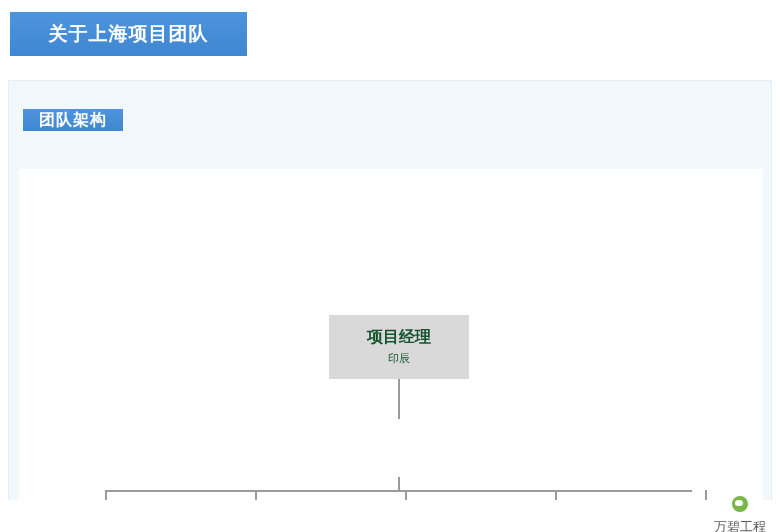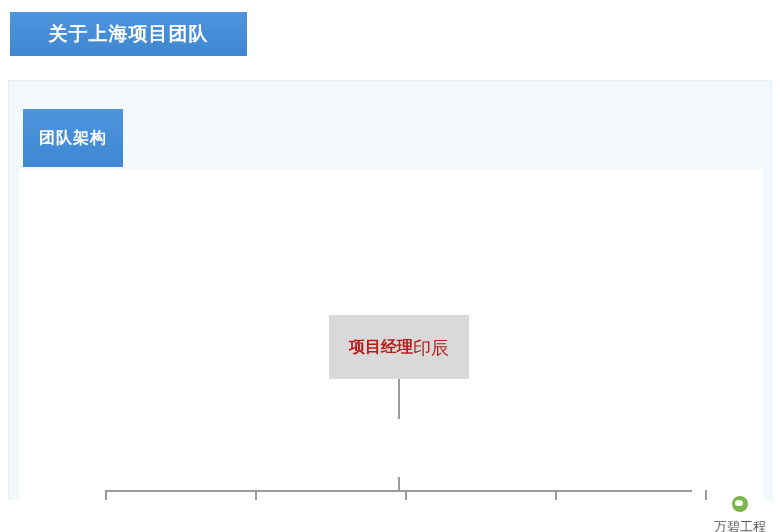--- a/index.html
+++ b/index.html
@@ -52,22 +52,22 @@
     width: 764px;
     height: 444px;
     background: #f3f8fd;
     border: 1px solid #e4eef8;
     box-sizing: border-box;
   }
   .section-tab {
     position: absolute;
     left: 14px;
     top: 28px;
-    height: 34px;
-    padding: 12px 16px;
+    height: 22px;
+    padding: 0 16px;
     background: #4a90d9;
     background: linear-gradient(180deg, #4e94dd 0%, #3f87d2 100%);
     display: flex;
     align-items: center;
     justify-content: center;
   }
   .section-tab span {
     color: #ffffff;
     font-size: 16px;
     font-weight: bold;
@@ -83,34 +83,34 @@
     height: 346px;
     background: #ffffff;
     overflow: hidden;
   }
 
   .node {
     position: absolute;
     background: #d9d9d9;
     box-sizing: border-box;
     display: flex;
-    flex-direction: row;
+    flex-direction: column;
     align-items: center;
     justify-content: center;
     text-align: center;
-    color: #b91c1c;
+    color: #14532d;
   }
   .node .role {
     font-size: 16px;
     font-weight: bold;
     font-family: "Liberation Serif", serif;
     line-height: 1.3;
   }
   .node .person {
-    font-size: 18px;
+    font-size: 11px;
     font-family: "Liberation Serif", serif;
     line-height: 1.4;
     margin-top: 3px;
   }
 
   
   .node-pm {
     left: 310px;
     top: 146px;
     width: 140px;

